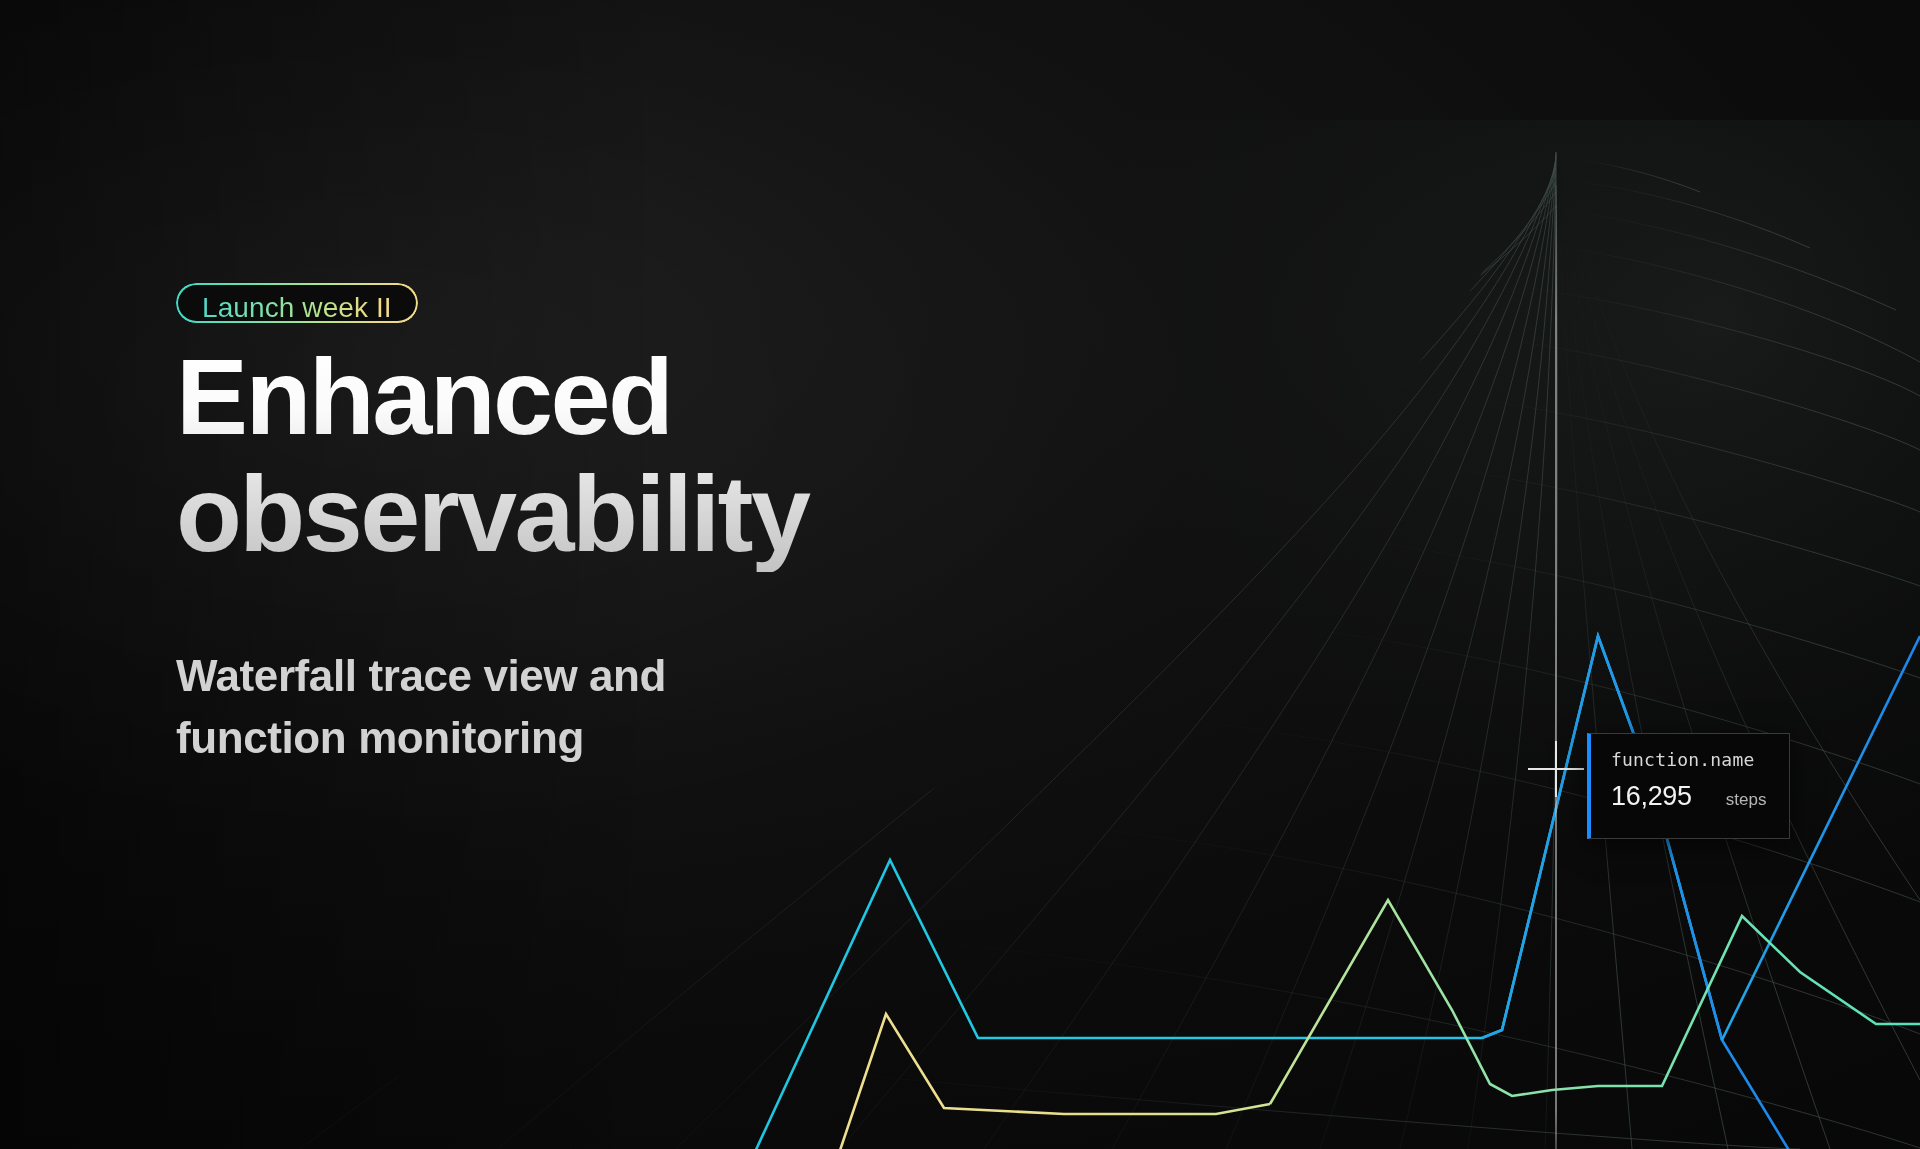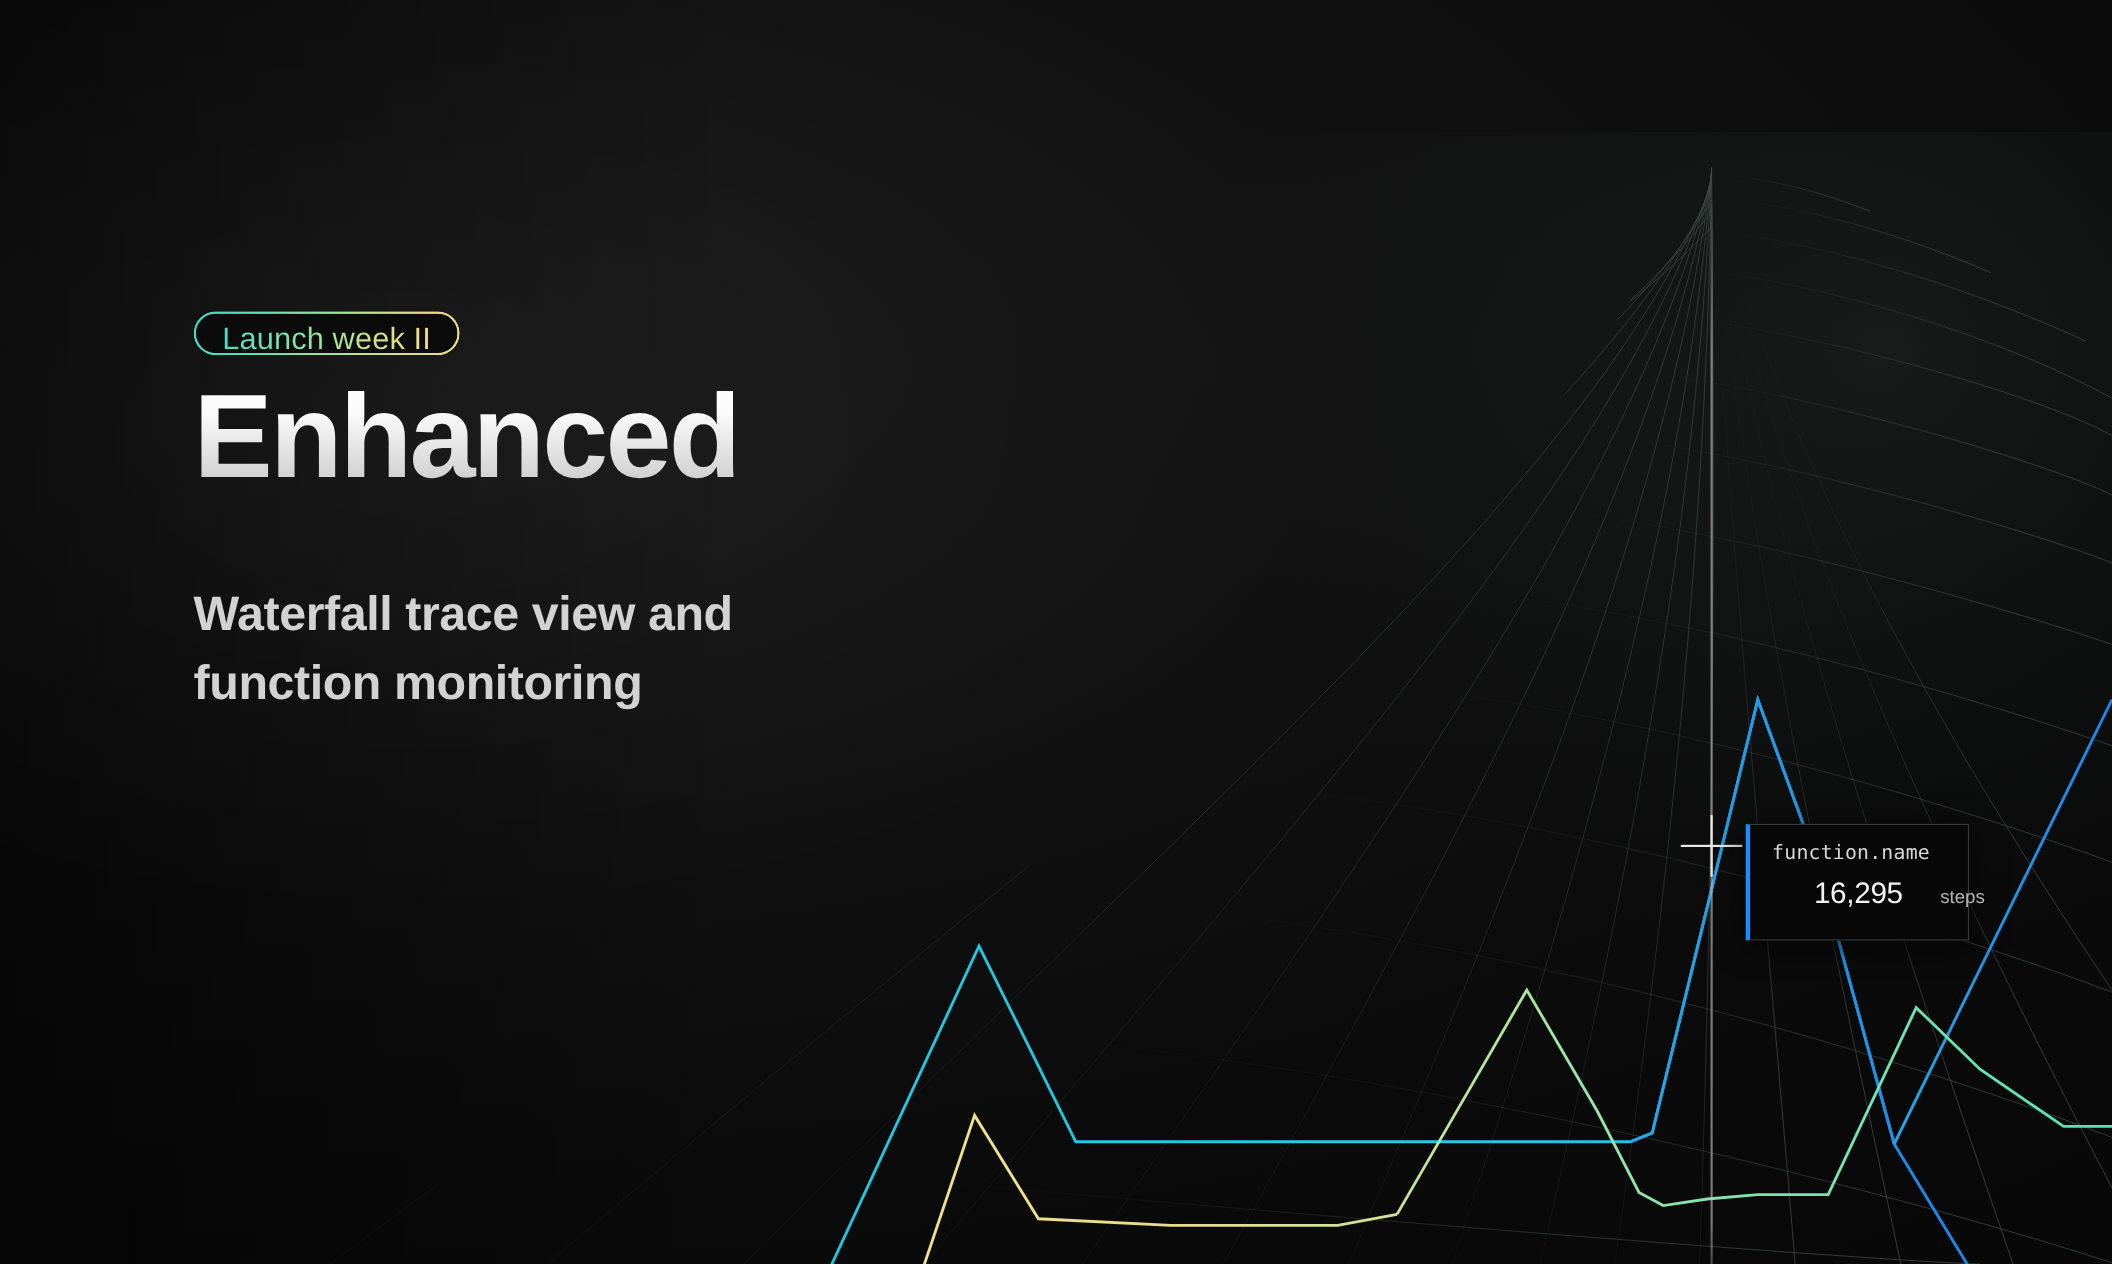--- a/index.html
+++ b/index.html
@@ -68,21 +68,21 @@
     position: absolute;
     background: #e8e8e8;
   }
   .crosshair-plus::before { left: 0; top: 27px; width: 56px; height: 2px; }
   .crosshair-plus::after  { left: 27px; top: 0; width: 2px; height: 56px; }
 
   
   .tooltip {
     position: absolute;
     left: 1587px;
-    top: 749px;
+    top: 733px;
     width: 203px;
     height: 106px;
     background: #070707;
     border: 1px solid #3a3a3a;
     border-left: 4px solid #1a8cff;
     box-sizing: border-box;
     box-shadow: 0 6px 26px rgba(0,0,0,0.65);
     padding: 17px 0 0 20px;
   }
   .tooltip-title {
@@ -100,21 +100,20 @@
     gap: 8px;
     white-space: nowrap;
   }
   .tooltip-value {
     font-family: "Liberation Sans", sans-serif;
     font-size: 27px;
     font-weight: 400;
     color: #f2f2f2;
     line-height: 1;
     letter-spacing: -0.3px;
-    margin-left: 38px;
   }
   .tooltip-unit {
     font-family: "Liberation Sans", sans-serif;
     font-size: 17px;
     color: #b6b6b6;
     line-height: 1;
     margin-left: 26px;
   }
 
   
@@ -311,20 +310,21 @@
   </div>
 
   <div class="hero">
 
     <div class="badge">
       <span class="badge-text">Launch week II</span>
     </div>
 
     <h1 class="headline">
       <span class="headline-line">Enhanced</span>
+      <span class="headline-line">observability</span>
     </h1>
 
     <p class="subhead">
       <span class="subhead-line">Waterfall trace view and</span>
       <span class="subhead-line">function monitoring</span>
     </p>
 
   </div>
 
 </div>

